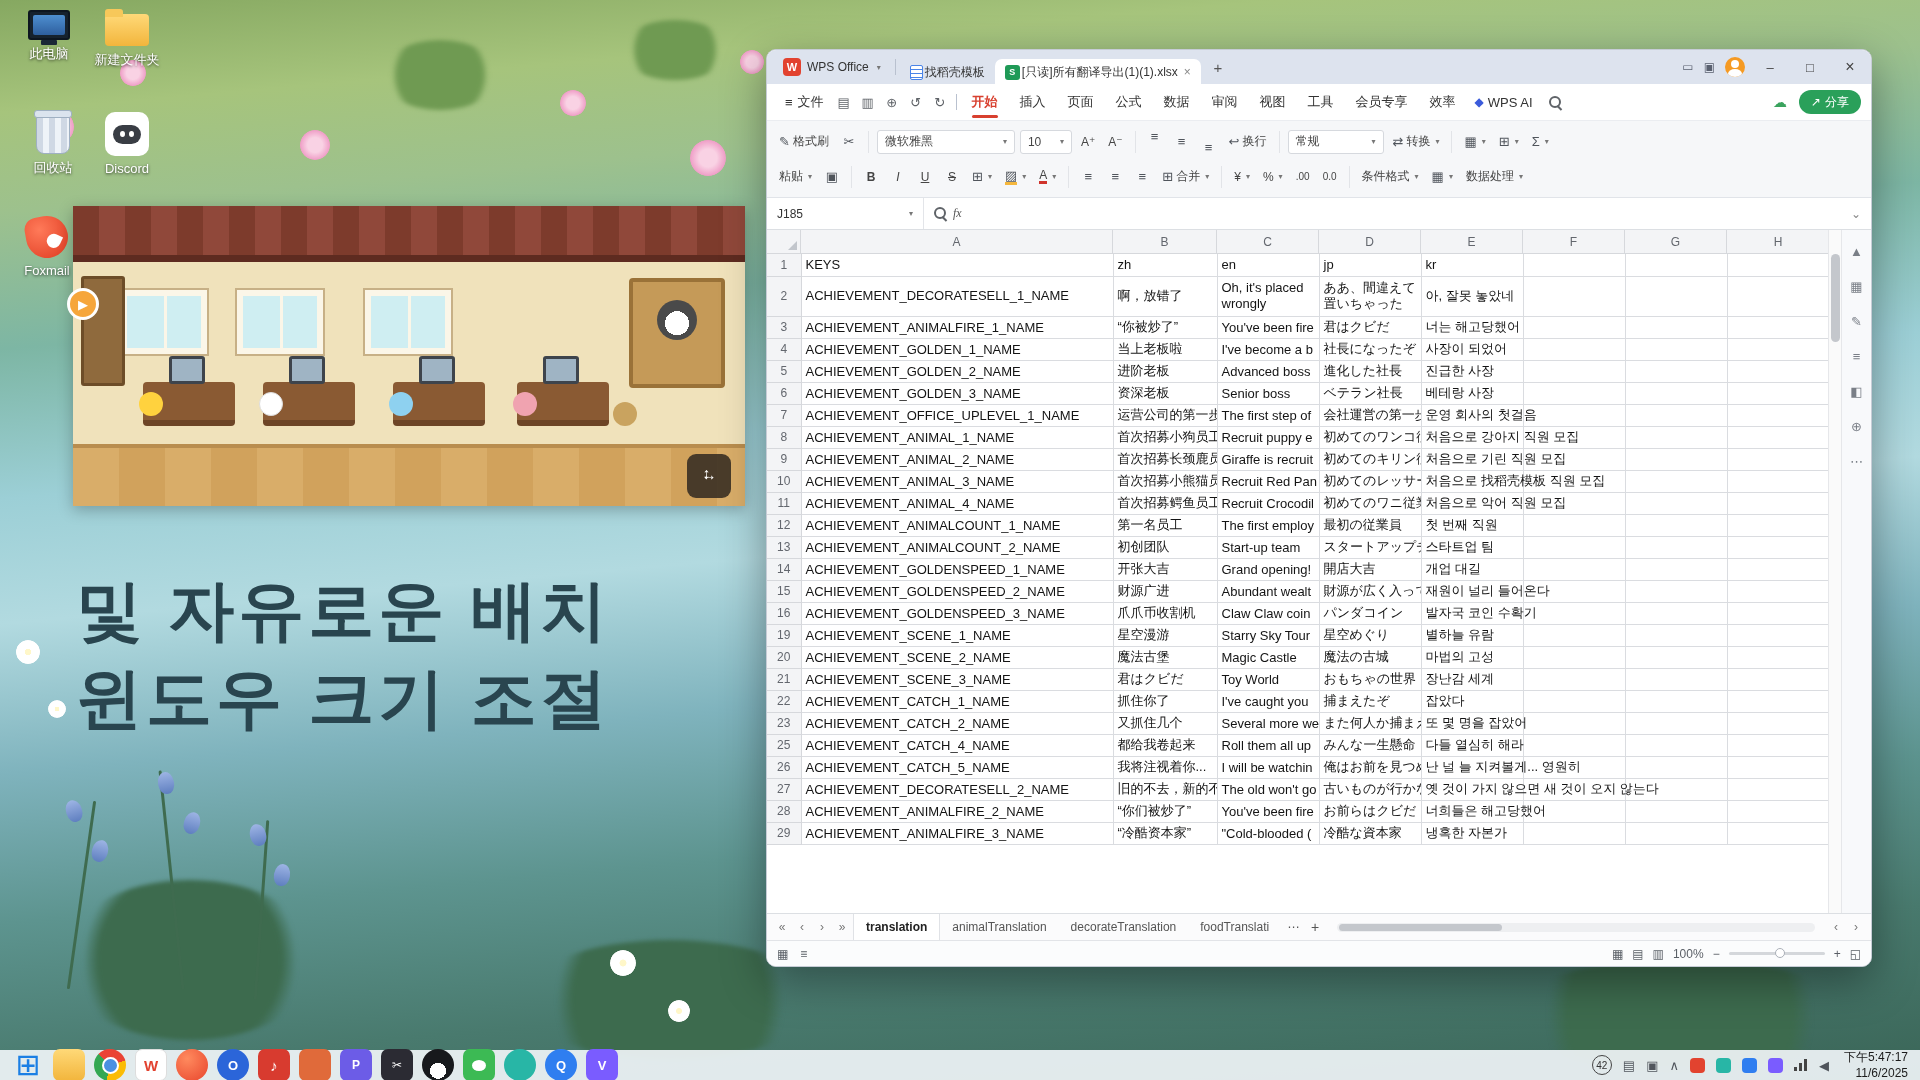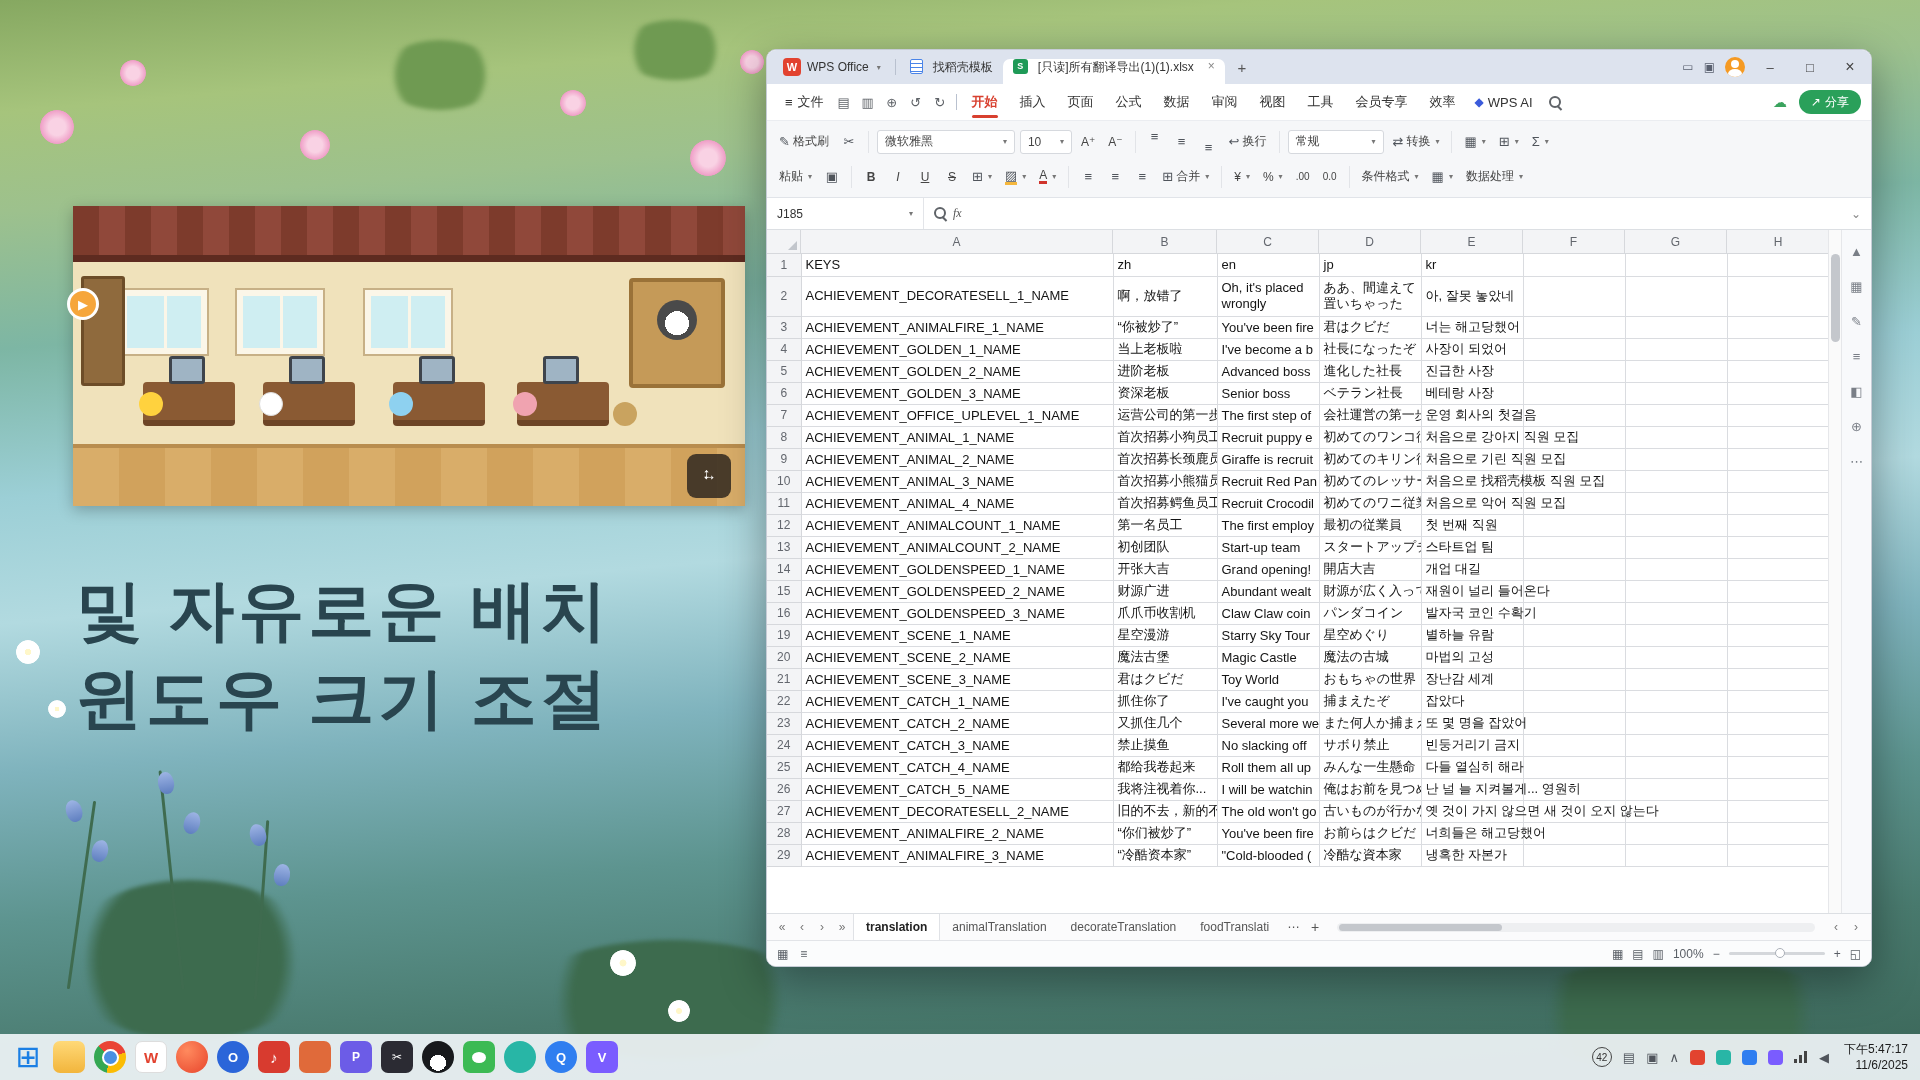--- a/index.html
+++ b/index.html
@@ -86,21 +86,21 @@
   
   #wps { position:absolute; left:766px; top:49px; width:1106px; height:918px; background:#fff;
     border-radius:10px; box-shadow:0 14px 44px rgba(0,0,0,.38); border:1px solid #c6ccd6;
     display:flex; flex-direction:column; overflow:hidden; }
 
   .tabbar { height:34px; background:#dde3ee; display:flex; align-items:center; padding:0 6px; flex:none; font-size:12px; color:#333; }
   .home-tab { display:flex; align-items:center; gap:6px; padding:0 10px; height:100%; }
   .wps-logo { width:18px; height:18px; background:#e2422f; color:#fff; border-radius:4px; font-weight:bold; font-size:11px; display:flex; align-items:center; justify-content:center; }
   .car { font-size:8px; color:#777; margin-left:2px; }
   .tabsep { width:1px; height:16px; background:#b9c1cf; margin:0 4px; }
-  .doc-tab,.sheet-tab { display:flex; gap:10px; height:27px; margin-top:10px; padding:0 10px; border-radius:7px 7px 0 0; max-width:260px; }
+  .doc-tab,.sheet-tab { display:flex; align-items:center; gap:2px; height:27px; margin-top:10px; padding:0 10px; border-radius:7px 7px 0 0; max-width:260px; }
   .sheet-tab { background:#fff; }
   .mini-doc { width:13px; height:15px; background:#fff; border:1px solid #4a84e8; border-radius:2px;
     background-image:linear-gradient(#4a84e8 1px,transparent 1px); background-size:100% 4px; background-position:0 3px; }
   .mini-xls { width:15px; height:15px; background:#1f9a57; color:#fff; font-size:9px; font-weight:bold; border-radius:3px; display:flex; align-items:center; justify-content:center; }
   .tab-close { color:#888; margin-left:4px; font-size:12px; }
   .newtab { width:22px; height:22px; display:flex; align-items:center; justify-content:center; color:#555; font-size:15px; margin-left:6px; }
   .tab-right { margin-left:auto; display:flex; align-items:center; gap:10px; color:#5a6170; }
   .avatar { width:20px; height:20px; border-radius:50%; background:#f59a23; position:relative; overflow:hidden; }
   .avatar::before { content:""; position:absolute; left:6px; top:3px; width:8px; height:8px; background:#fff; border-radius:50%; }
   .avatar::after { content:""; position:absolute; left:3px; top:12px; width:14px; height:10px; background:#fff; border-radius:50% 50% 0 0; }
@@ -163,21 +163,21 @@
   .stmore { width:20px; text-align:center; } .stadd { width:20px; text-align:center; font-size:14px; }
   .hscroll { flex:1; height:9px; background:#eeeff1; border-radius:5px; margin:0 10px; position:relative; }
   .hthumb { position:absolute; left:2px; top:1px; height:7px; width:34%; background:#c4c7cc; border-radius:4px; }
 
   .statusbar { height:26px; background:#fbfcfd; border-top:1px solid #e2e4e8; display:flex; align-items:center; padding:0 10px; gap:12px; flex:none; font-size:12px; color:#5a5f66; }
   .status-right { margin-left:auto; display:flex; align-items:center; gap:9px; }
   .zoomtrack { width:96px; height:3px; background:#d4d7db; border-radius:2px; position:relative; }
   .zoomthumb { position:absolute; left:46px; top:-4px; width:10px; height:10px; background:#fff; border:1px solid #aab0b8; border-radius:50%; }
 
   
-  #taskbar { position:absolute; left:0; right:0; bottom:0; height:46px; background:rgba(243,247,251,.9); display:flex; align-items:center; padding:0 12px; }
+  #taskbar { position:absolute; left:0; right:0; bottom:0; height:30px; background:rgba(243,247,251,.9); display:flex; align-items:center; padding:0 12px; }
   .tb-icons { display:flex; align-items:center; gap:9px; }
   .tbi { width:32px; height:32px; border-radius:7px; display:flex; align-items:center; justify-content:center; font-size:15px; font-weight:bold; color:#fff; position:relative; }
   .tbi::before { display:block; }
   .tb-start { background:transparent; } .tb-start::before { content:"⊞"; color:#1b7fe4; font-size:30px; font-weight:normal; line-height:30px; }
   .tb-explorer { background:linear-gradient(#ffd978,#f2b53c); } .tb-explorer::before { content:""; }
   .tb-chrome { border-radius:50%; background:conic-gradient(from -45deg,#ea4335 0 33%,#fbbc05 0 66%,#34a853 0 100%); }
   .tb-chrome::before { content:""; width:13px; height:13px; background:#4a90e2; border:2.5px solid #fff; border-radius:50%; }
   .tb-wps { background:#fff; border:1px solid #ddd; } .tb-wps::before { content:"W"; color:#e2422f; }
   .tb-red { border-radius:50%; background:radial-gradient(circle at 35% 30%,#ff8a5e,#e8452c); }
   .tb-blue { border-radius:50%; background:#2b65d9; } .tb-blue::before { content:"O"; font-size:13px; }
@@ -223,20 +223,44 @@
   <span class="bell" style="left:92px;top:840px;transform:rotate(14deg);"></span>
   <span class="bell" style="left:158px;top:772px;transform:rotate(-10deg);"></span>
   <span class="bell" style="left:184px;top:812px;transform:rotate(16deg);"></span>
   <span class="bell" style="left:250px;top:824px;transform:rotate(-14deg);"></span>
   <span class="bell" style="left:274px;top:864px;transform:rotate(10deg);"></span>
   <span class="deco fl-white" style="left:610px;top:950px;width:26px;height:26px;"></span>
   <span class="deco fl-white" style="left:668px;top:1000px;width:22px;height:22px;"></span>
   <span class="deco fl-white" style="left:16px;top:640px;width:24px;height:24px;"></span>
   <span class="deco fl-white" style="left:48px;top:700px;width:18px;height:18px;"></span>
 
+  <div id="desktop-icons">
+      <div class="dicon">
+        <div class="dicon-img ic-computer"></div>
+        <div class="dicon-label">此电脑</div>
+      </div>
+      <div class="dicon">
+        <div class="dicon-img ic-folder"></div>
+        <div class="dicon-label">新建文件夹</div>
+      </div>
+      <div class="dicon">
+        <div class="dicon-img ic-recycle"></div>
+        <div class="dicon-label">回收站</div>
+      </div>
+      <div class="dicon">
+        <div class="dicon-img ic-discord">
+          <span class="disc-face"></span>
+        </div>
+        <div class="dicon-label">Discord</div>
+      </div>
+      <div class="dicon">
+        <div class="dicon-img ic-foxmail"></div>
+        <div class="dicon-label">Foxmail</div>
+      </div>
+    </div>
 
   <div id="game">
     <div class="g-roof"></div>
     <div class="g-wall"></div>
     <div class="g-floor"></div>
     <div class="g-win" style="left:48px;"></div>
     <div class="g-win" style="left:164px;"></div>
     <div class="g-win" style="left:292px;"></div>
     <div class="g-locker"></div>
     <div class="g-shelf"></div>
@@ -721,31 +745,20 @@
                   <td class="cell">ACHIEVEMENT_CATCH_2_NAME</td>
                   <td class="cell">又抓住几个</td>
                   <td class="cell">Several more we</td>
                   <td class="cell">また何人か捕まえ</td>
                   <td class="cell spill">또 몇 명을 잡았어</td>
                   <td class="cell"></td>
                   <td class="cell"></td>
                   <td class="cell"></td>
                 </tr>
                 <tr>
-                  <td class="rownum">24</td>
-                  <td class="cell">ACHIEVEMENT_CATCH_3_NAME</td>
-                  <td class="cell">禁止摸鱼</td>
-                  <td class="cell">No slacking off</td>
-                  <td class="cell">サボり禁止</td>
-                  <td class="cell spill">빈둥거리기 금지</td>
-                  <td class="cell"></td>
-                  <td class="cell"></td>
-                  <td class="cell"></td>
-                </tr>
-                <tr>
                   <td class="rownum">25</td>
                   <td class="cell">ACHIEVEMENT_CATCH_4_NAME</td>
                   <td class="cell">都给我卷起来</td>
                   <td class="cell">Roll them all up</td>
                   <td class="cell">みんな一生懸命</td>
                   <td class="cell spill">다들 열심히 해라</td>
                   <td class="cell"></td>
                   <td class="cell"></td>
                   <td class="cell"></td>
                 </tr>

